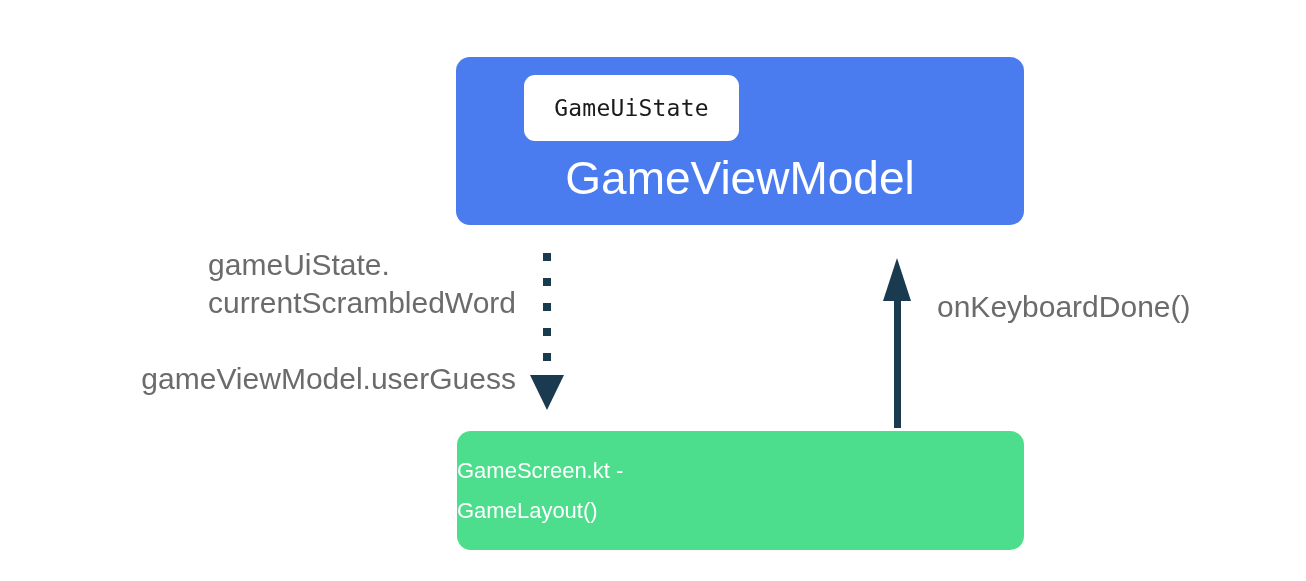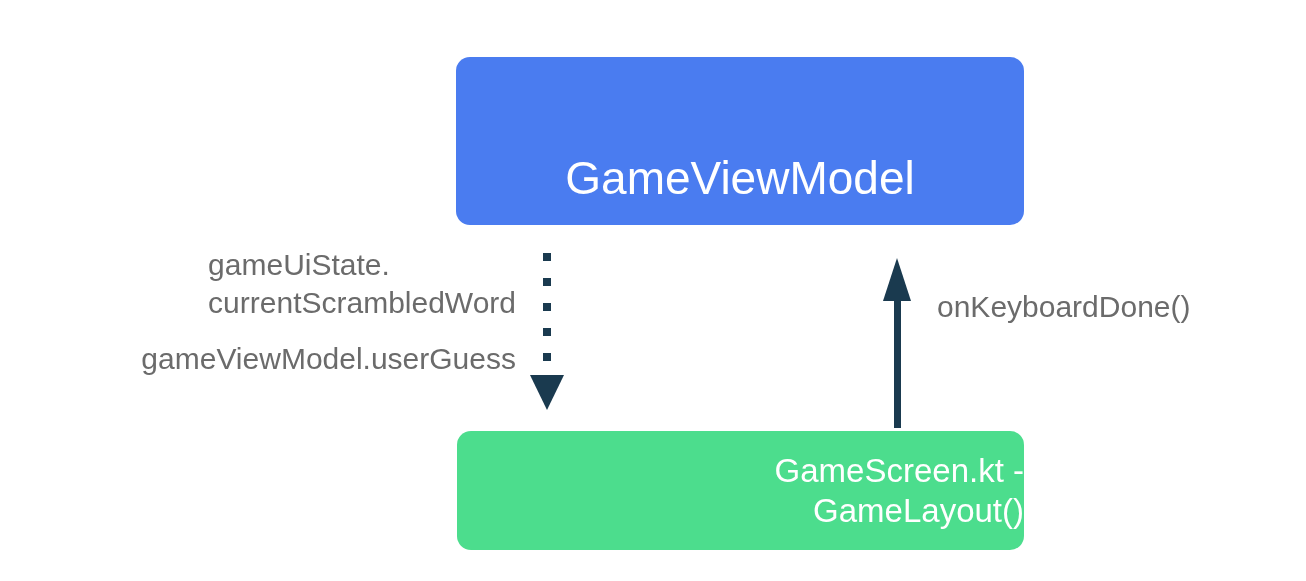--- a/index.html
+++ b/index.html
@@ -74,44 +74,44 @@
   #screen-box {
     left: 457px;
     top: 431px;
     width: 567px;
     height: 119px;
     background: #4cdd8d;
     justify-content: center;
   }
   #screen-title {
     width: 100%;
-    text-align: right;
+    text-align: left;
     color: #ffffff;
-    font-size: 33px;
+    font-size: 22px;
     font-weight: 400;
     line-height: 40px;
     white-space: pre-line;
   }
 
   
   .edge-label {
     position: absolute;
     color: #6b6b6b;
     font-size: 30px;
     line-height: 38px;
     white-space: pre-line;
   }
   #label-state {
     right: 790px;    
     top: 246px;
     text-align: left;
   }
   #label-userguess {
     right: 790px;
-    top: 340px;
+    top: 360px;
     white-space: nowrap;
   }
   #label-keyboarddone {
     left: 937px;
     top: 264px;
     text-align: center;
     white-space: nowrap;
     margin-top: 24px;
   }
   #label-guesschanged {
@@ -139,20 +139,23 @@
     height: 175px;
   }
 </style>
 </head>
 <body>
 
 <div id="canvas">
 
   <div class="node-box" id="viewmodel-box">
 
+    <div id="uistate-chip">
+      <span class="chip-label">GameUiState</span>
+    </div>
 
     <div id="viewmodel-title">GameViewModel</div>
   </div>
 
   <svg class="arrow-svg" id="arrow-down-dotted" viewBox="0 0 46 168">
     <g fill="#1a3a4f">
       <rect x="19" y="5" width="8" height="8"></rect>
       <rect x="19" y="30" width="8" height="8"></rect>
       <rect x="19" y="55" width="8" height="8"></rect>
       <rect x="19" y="80" width="8" height="8"></rect>

